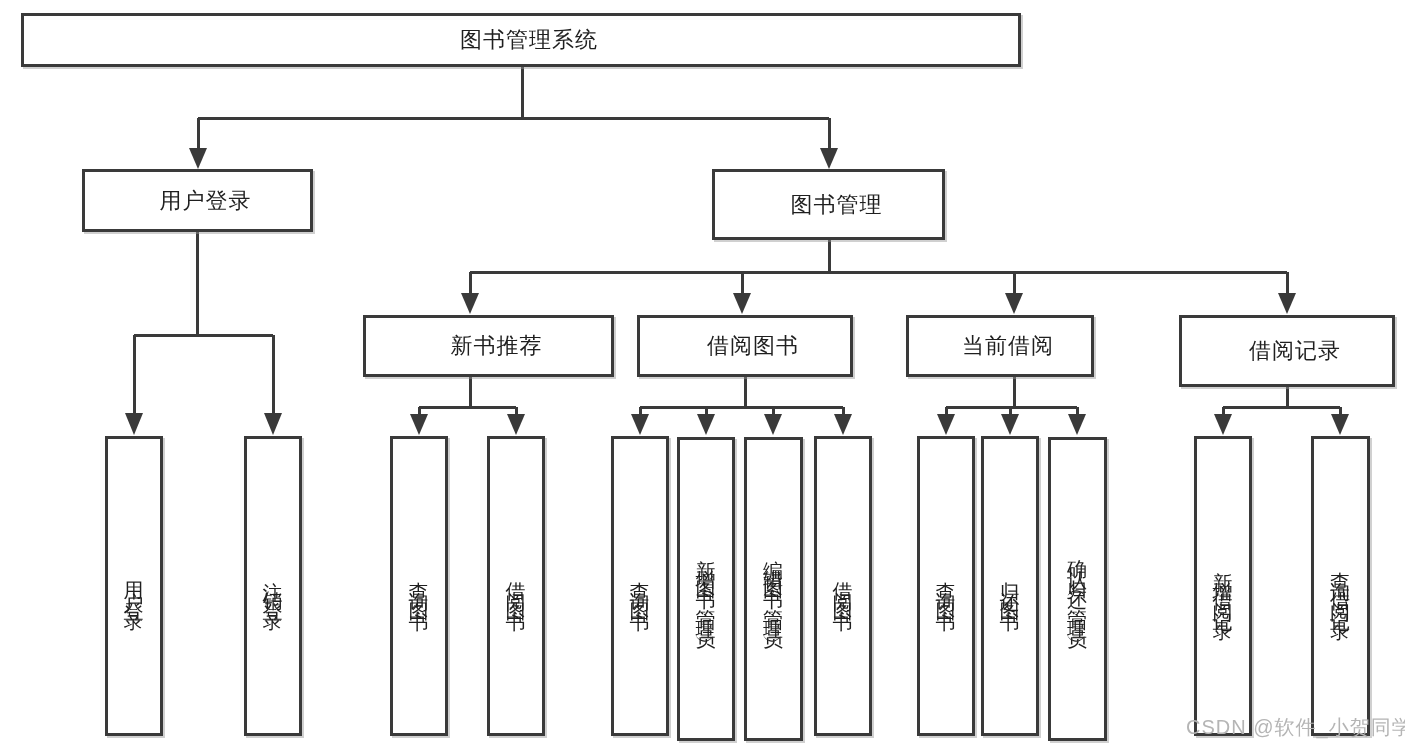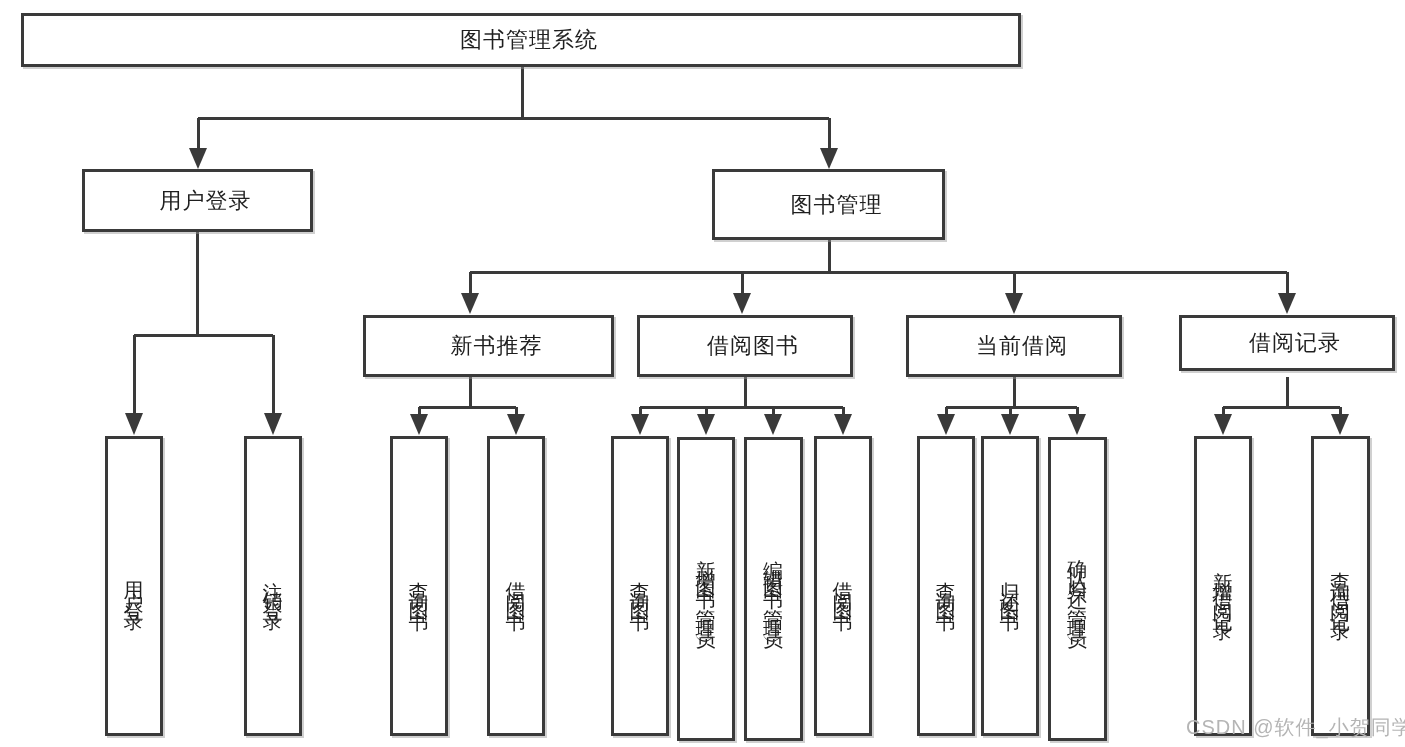--- a/index.html
+++ b/index.html
@@ -93,22 +93,22 @@
     </g>
   </svg>
 
   <div class="box hbox" style="left:21px;top:13px;width:1000px;height:54px">图书管理系统</div>
 
   <div class="box hbox" style="left:82px;top:169px;width:231px;height:63px">用户登录</div>
   <div class="box hbox" style="left:712px;top:169px;width:233px;height:71px">图书管理</div>
 
   <div class="box hbox" style="left:363px;top:315px;width:251px;height:62px">新书推荐</div>
   <div class="box hbox" style="left:637px;top:315px;width:216px;height:62px">借阅图书</div>
-  <div class="box hbox" style="left:906px;top:315px;width:216px;height:62px">当前借阅</div>
-  <div class="box hbox" style="left:1179px;top:315px;width:216px;height:56px">借阅记录</div>
+  <div class="box hbox" style="left:906px;top:315px;width:188px;height:62px">当前借阅</div>
+  <div class="box hbox" style="left:1179px;top:315px;width:216px;height:72px">借阅记录</div>
 
   <div class="box vbox" style="left:105px;top:436px;width:58px;height:300px">用户登录</div>
   <div class="box vbox" style="left:244px;top:436px;width:58px;height:300px">注销登录</div>
 
   <div class="box vbox" style="left:390px;top:436px;width:58px;height:300px">查询图书</div>
   <div class="box vbox" style="left:487px;top:436px;width:58px;height:300px">借阅图书</div>
 
   <div class="box vbox" style="left:611px;top:436px;width:58px;height:300px">查询图书</div>
   <div class="box vbox" style="left:677px;top:437px;width:58px;height:304px">新增图书（管理员）</div>
   <div class="box vbox" style="left:744px;top:437px;width:59px;height:304px">编辑图书（管理员）</div>

